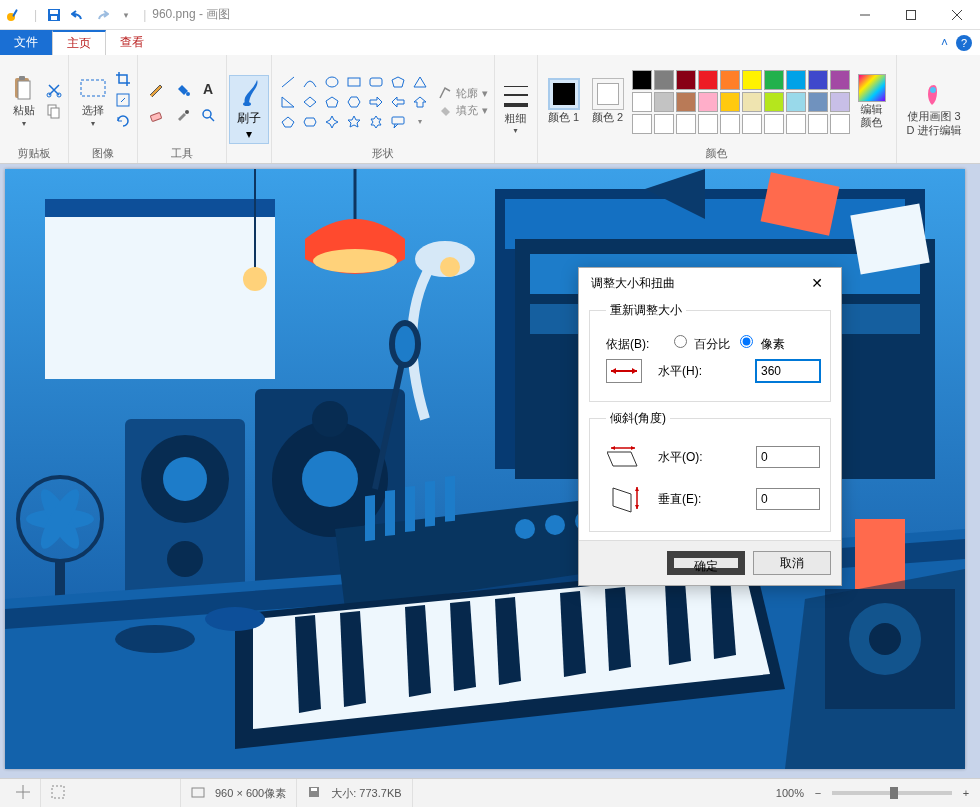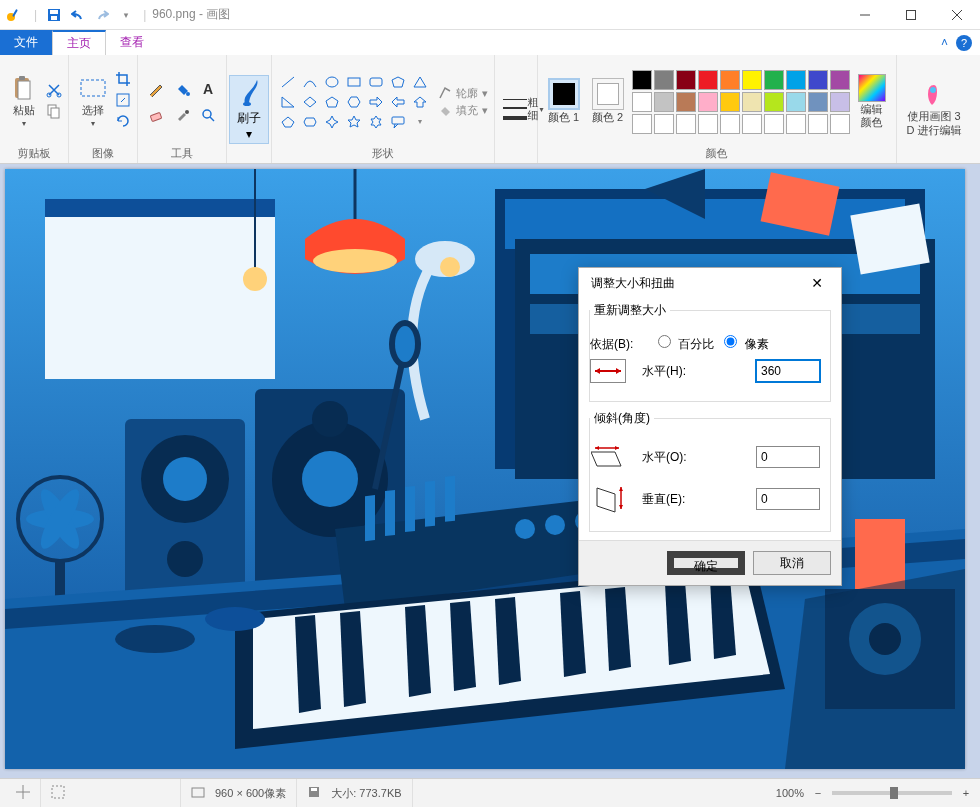--- a/index.html
+++ b/index.html
@@ -49,21 +49,21 @@
 .tabs {
   height: 25px;
   background: #fff;
   display: flex;
   align-items: stretch;
   position: relative;
 }
 .tab {
   padding: 0 14px;
   display: flex; align-items: center;
-  color: #a21caf;
+  color: #b91c1c;
   font-size: 12px;
 }
 .tab.file {
   background: #1a6fd4;
   color: #fff;
 }
 .tab.active {
   border-top: 2px solid #1a6fd4;
   border-left: 1px solid #d0d0d0;
   border-right: 1px solid #d0d0d0;
@@ -140,21 +140,21 @@
 }
 .shapeopts {
   display:flex; flex-direction: column; gap: 2px;
   margin-left: 4px;
 }
 .shapeopts .opt {
   display:flex; align-items:center; gap:4px;
   color:#888; font-size:11px;
 }
 .sizebtn {
-  display:flex; flex-direction:row; align-items:center;
+  display:flex; flex-direction:column; align-items:center;
   width: 34px;
 }
 .colorbox {
   width: 32px; height: 32px;
   border: 2px solid #a8cbec;
   background: #d5e7f8;
   display:flex; align-items:center; justify-content:center;
 }
 .colorbox.inner1 { background:#000; width:22px; height:22px; border:none; }
 .colorbox2 { width:32px; height:32px; border:1px solid #bbb; display:flex;align-items:center;justify-content:center;}
@@ -212,21 +212,21 @@
 }
 .dialog .dlg-title .t { flex:1; }
 .dialog .dlg-close {
   width:32px; height:26px;
   display:flex;align-items:center;justify-content:center;
   font-size:14px;
 }
 .dialog fieldset {
   border:1px solid #ddd;
   margin:4px 10px 8px 10px;
-  padding:10px 10px 12px 0;
+  padding:10px 10px 12px 16px;
 }
 .dialog legend { padding:0 4px; }
 .dlg-row {
   display:flex; align-items:center;
   margin:6px 0;
   gap:10px;
 }
 .dlg-row .lab { width:58px; }
 .dlg-row .lab-wide { flex:1; text-align:left; padding-left:6px;}
 .dlg-row .ico-box {

